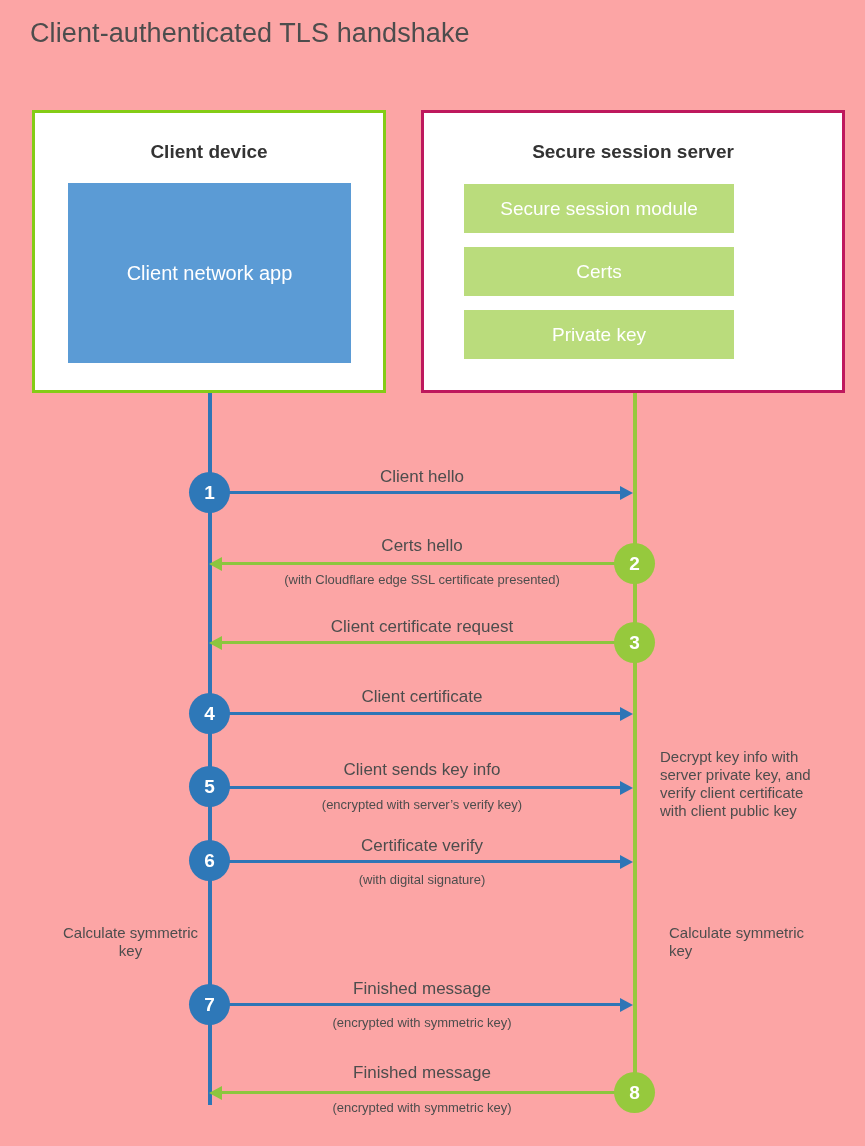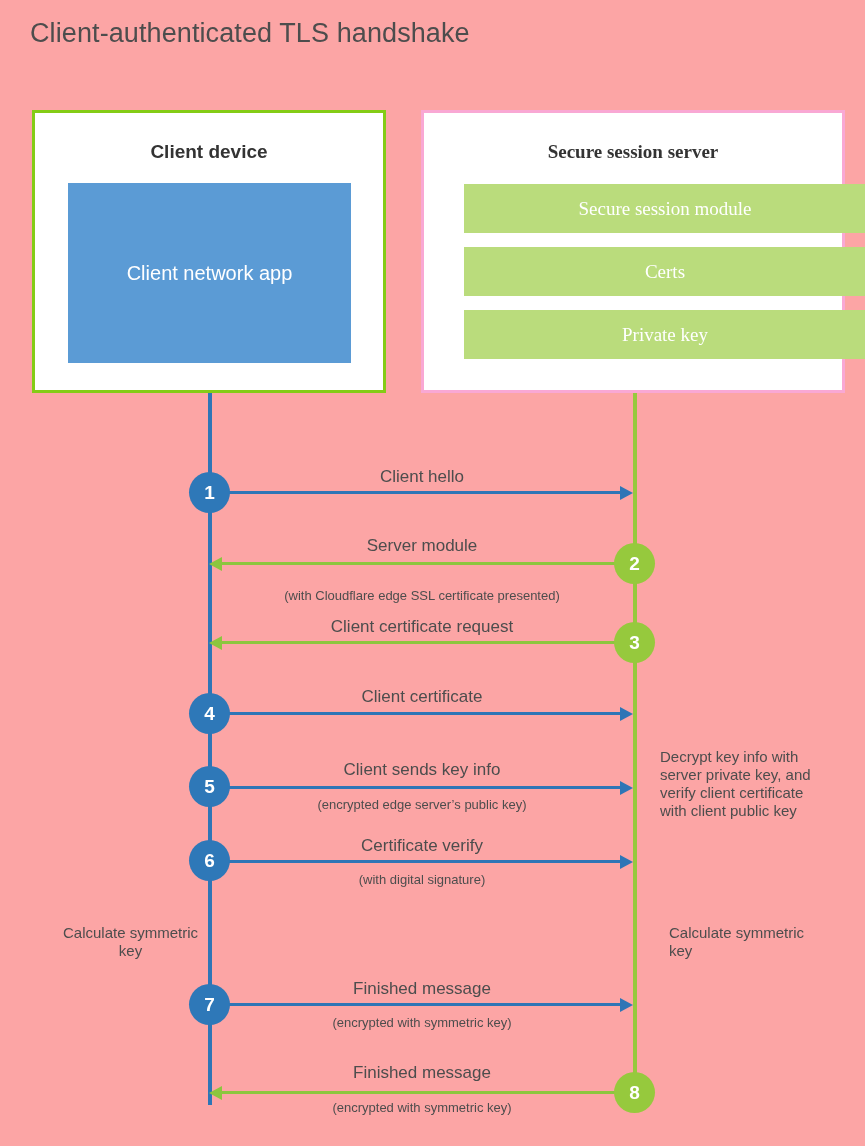--- a/index.html
+++ b/index.html
@@ -42,22 +42,21 @@
     top: 110px;
     width: 354px;
     height: 283px;
     border: 3px solid #84cc16;
   }
   #server-box {
     left: 421px;
     top: 110px;
     width: 424px;
     height: 283px;
-    border: 3px solid #f9a8d4;
-    font-family: Liberation Serif, serif;
+    border: 3px solid #be185d;
   }
   .party-title {
     position: absolute;
     left: 0;
     right: 0;
     top: 28px;
     text-align: center;
     font-size: 19px;
     font-weight: bold;
     color: #333333;
@@ -75,21 +74,21 @@
     font-size: 20px;
     line-height: 27px;
     display: flex;
     align-items: center;
     justify-content: center;
     text-align: right;
   }
   .server-block {
     position: absolute;
     left: 40px;
-    width: 402px;
+    width: 270px;
     height: 49px;
     background: #BADC7C;
     color: #ffffff;
     font-size: 19px;
     display: flex;
     align-items: center;
     justify-content: center;
     text-align: center;
   }
   #server-block-0 { top: 71px; }
@@ -205,38 +204,38 @@
   <div class="lifeline" id="client-lifeline"></div>
   <div class="lifeline" id="server-lifeline"></div>
 
   <div class="arrow-line blue" style="left:210px; top:491px; width:410px;"></div>
   <div class="arrow-head right blue" style="left:620px; top:486px;"></div>
   <div class="arrow-label" style="left:210px; top:467px; width:424px;">Client hello</div>
   <div class="step-circle blue" style="left:189px; top:472px;">1</div>
 
   <div class="arrow-line green" style="left:222px; top:562px; width:413px;"></div>
   <div class="arrow-head left green" style="left:209px; top:557px;"></div>
-  <div class="arrow-label" style="left:210px; top:536px; width:424px;">Server module</div>
-  <div class="arrow-sublabel" style="left:210px; top:572px; width:424px;margin-top:16px;">(with Cloudflare edge SSL certificate presented)</div>
+  <div class="arrow-label" style="left:210px; top:536px; width:424px;">Certs hello</div>
+  <div class="arrow-sublabel" style="left:210px; top:556px; width:424px;margin-top:16px;">(with Cloudflare edge SSL certificate presented)</div>
   <div class="step-circle green" style="left:614px; top:543px;">2</div>
 
   <div class="arrow-line green" style="left:222px; top:641px; width:413px;"></div>
   <div class="arrow-head left green" style="left:209px; top:636px;"></div>
   <div class="arrow-label" style="left:210px; top:617px; width:424px;">Client certificate request</div>
   <div class="step-circle green" style="left:614px; top:622px;">3</div>
 
   <div class="arrow-line blue" style="left:210px; top:712px; width:410px;"></div>
   <div class="arrow-head right blue" style="left:620px; top:707px;"></div>
   <div class="arrow-label" style="left:210px; top:687px; width:424px;">Client certificate</div>
   <div class="step-circle blue" style="left:189px; top:693px;">4</div>
 
   <div class="arrow-line blue" style="left:210px; top:786px; width:410px;"></div>
   <div class="arrow-head right blue" style="left:620px; top:781px;"></div>
   <div class="arrow-label" style="left:210px; top:760px; width:424px;">Client sends key info</div>
-  <div class="arrow-sublabel" style="left:210px; top:797px; width:424px;">(encrypted edge server’s public key)</div>
+  <div class="arrow-sublabel" style="left:210px; top:797px; width:424px;">(encrypted with server’s verify key)</div>
   <div class="step-circle blue" style="left:189px; top:766px;">5</div>
 
   <div class="arrow-line blue" style="left:210px; top:860px; width:410px;"></div>
   <div class="arrow-head right blue" style="left:620px; top:855px;"></div>
   <div class="arrow-label" style="left:210px; top:836px; width:424px;">Certificate verify</div>
   <div class="arrow-sublabel" style="left:210px; top:872px; width:424px;">(with digital signature)</div>
   <div class="step-circle blue" style="left:189px; top:840px;">6</div>
 
   <div class="arrow-line blue" style="left:210px; top:1003px; width:410px;"></div>
   <div class="arrow-head right blue" style="left:620px; top:998px;"></div>

